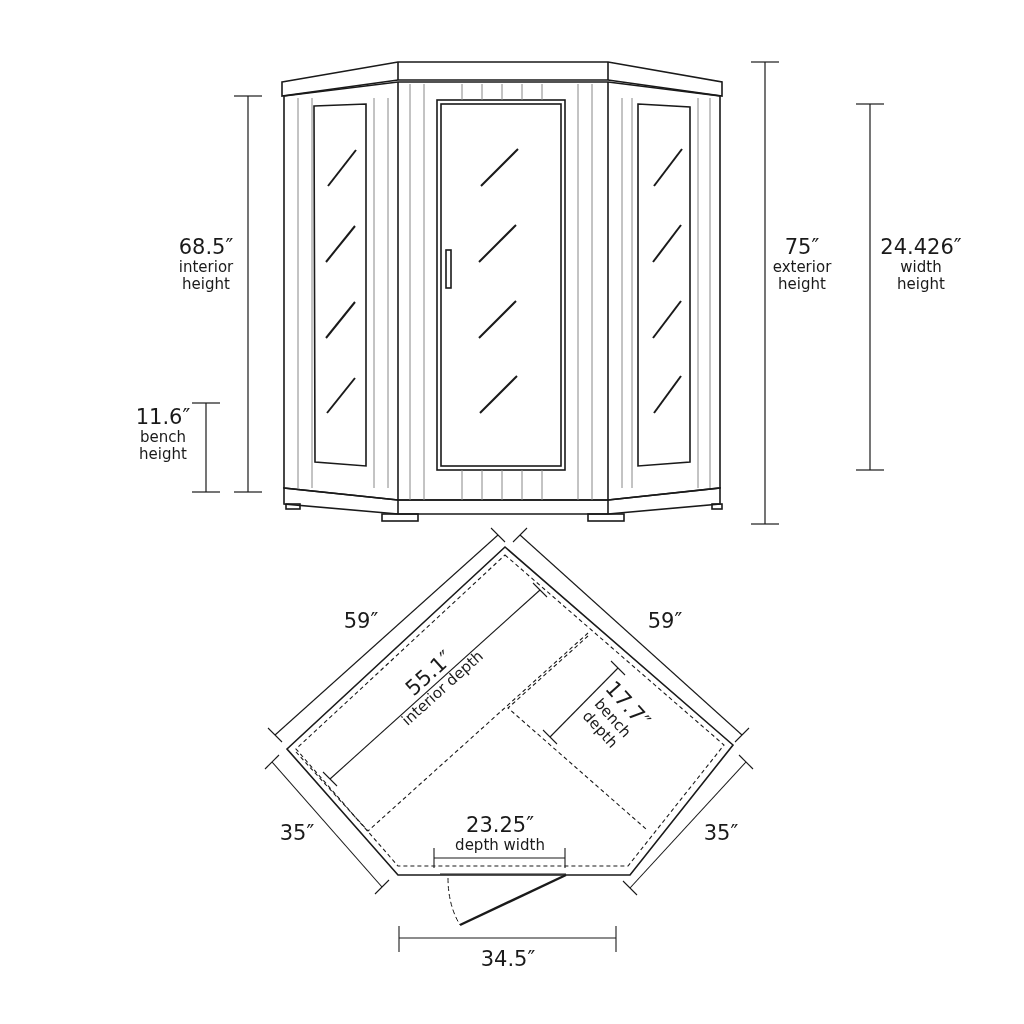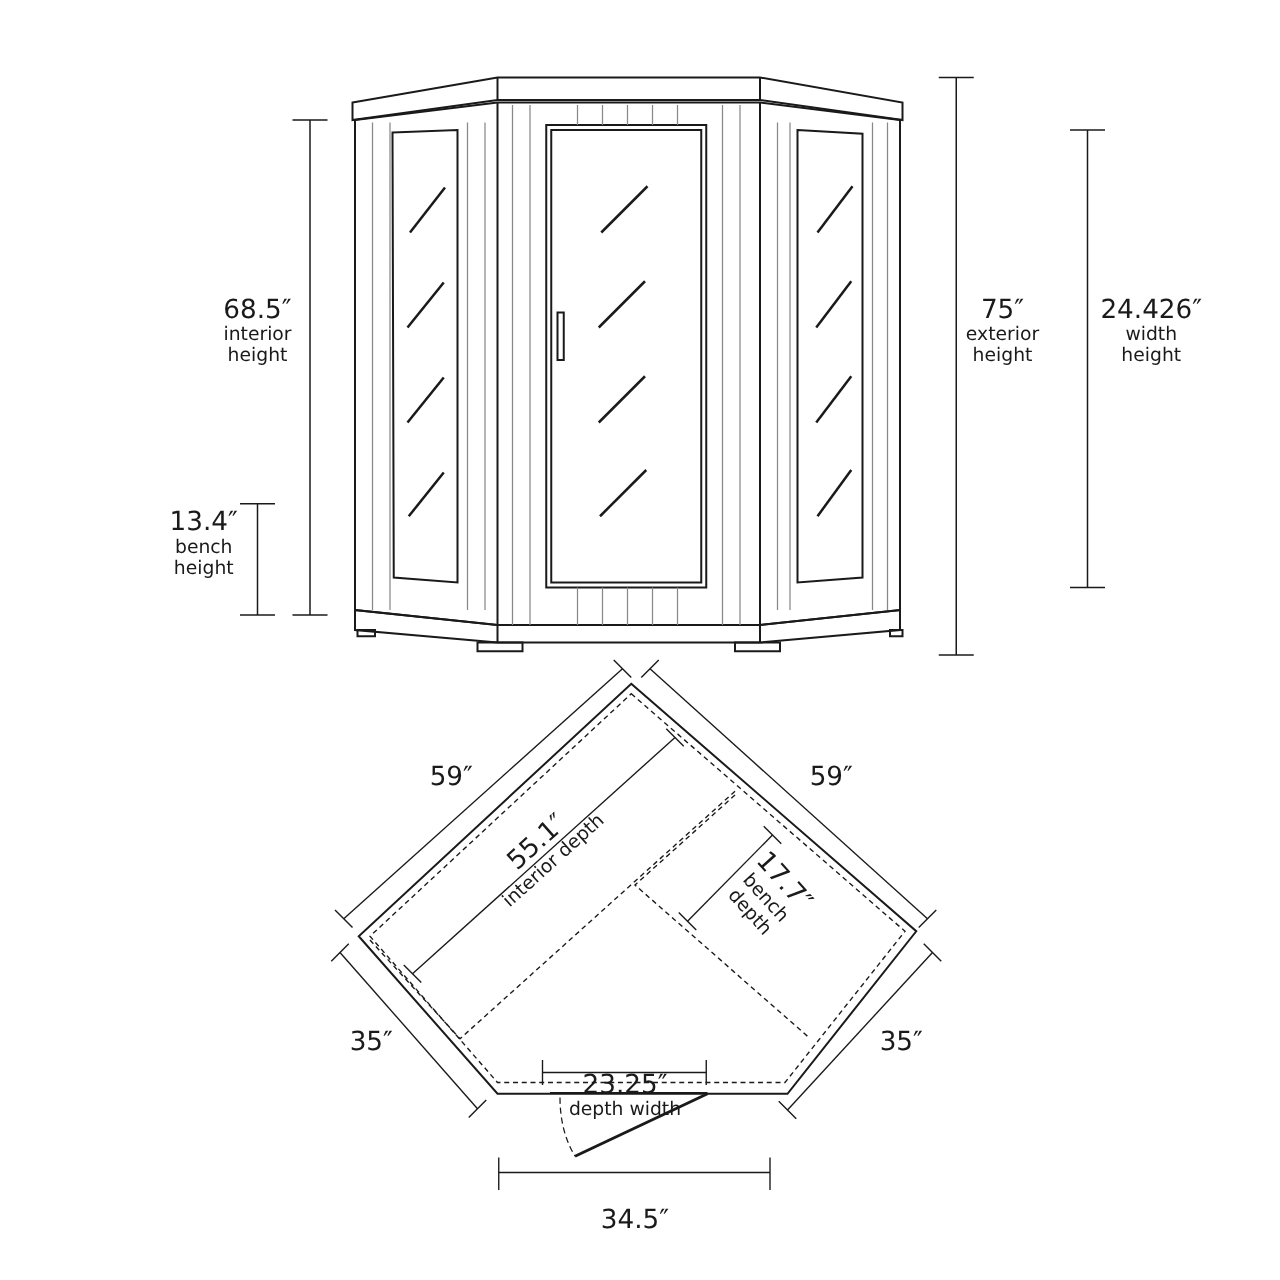--- a/index.html
+++ b/index.html
@@ -137,21 +137,21 @@
     </g>
   </g>
 </svg>
 
 <div class="lbl" style="left:170px;top:236px;width:72px;">
   <div class="big">68.5″</div>
   <div class="sm">interior</div>
   <div class="sm">height</div>
 </div>
 <div class="lbl" style="left:128px;top:406px;width:70px;">
-  <div class="big">13.4″</div>
+  <div class="big">11.6″</div>
   <div class="sm">bench</div>
   <div class="sm">height</div>
 </div>
 <div class="lbl" style="left:768px;top:236px;width:68px;">
   <div class="big">75″</div>
   <div class="sm">exterior</div>
   <div class="sm">height</div>
 </div>
 <div class="lbl" style="left:866px;top:236px;width:110px;">
   <div class="big">24.426″</div>
@@ -165,18 +165,18 @@
 <div class="lbl big" style="left:696px;top:822px;width:50px;">35″</div>
 <div class="lbl" style="left:365px;top:660px;width:140px;transform:rotate(-42deg);">
   <div class="big">55.1″</div>
   <div class="sm">interior depth</div>
 </div>
 <div class="lbl" style="left:570px;top:688px;width:90px;transform:rotate(48deg);">
   <div class="big">17.7″</div>
   <div class="sm">bench</div>
   <div class="sm">depth</div>
 </div>
-<div class="lbl" style="left:438px;top:814px;width:124px;margin-top:42px;">
+<div class="lbl" style="left:438px;top:814px;width:124px;">
   <div class="big">23.25″</div>
   <div class="sm">depth width</div>
 </div>
-<div class="lbl big" style="left:468px;top:948px;width:80px;margin-top:16px;">34.5″</div>
+<div class="lbl big" style="left:468px;top:948px;width:80px;">34.5″</div>
 </div>
 
 </body></html>

